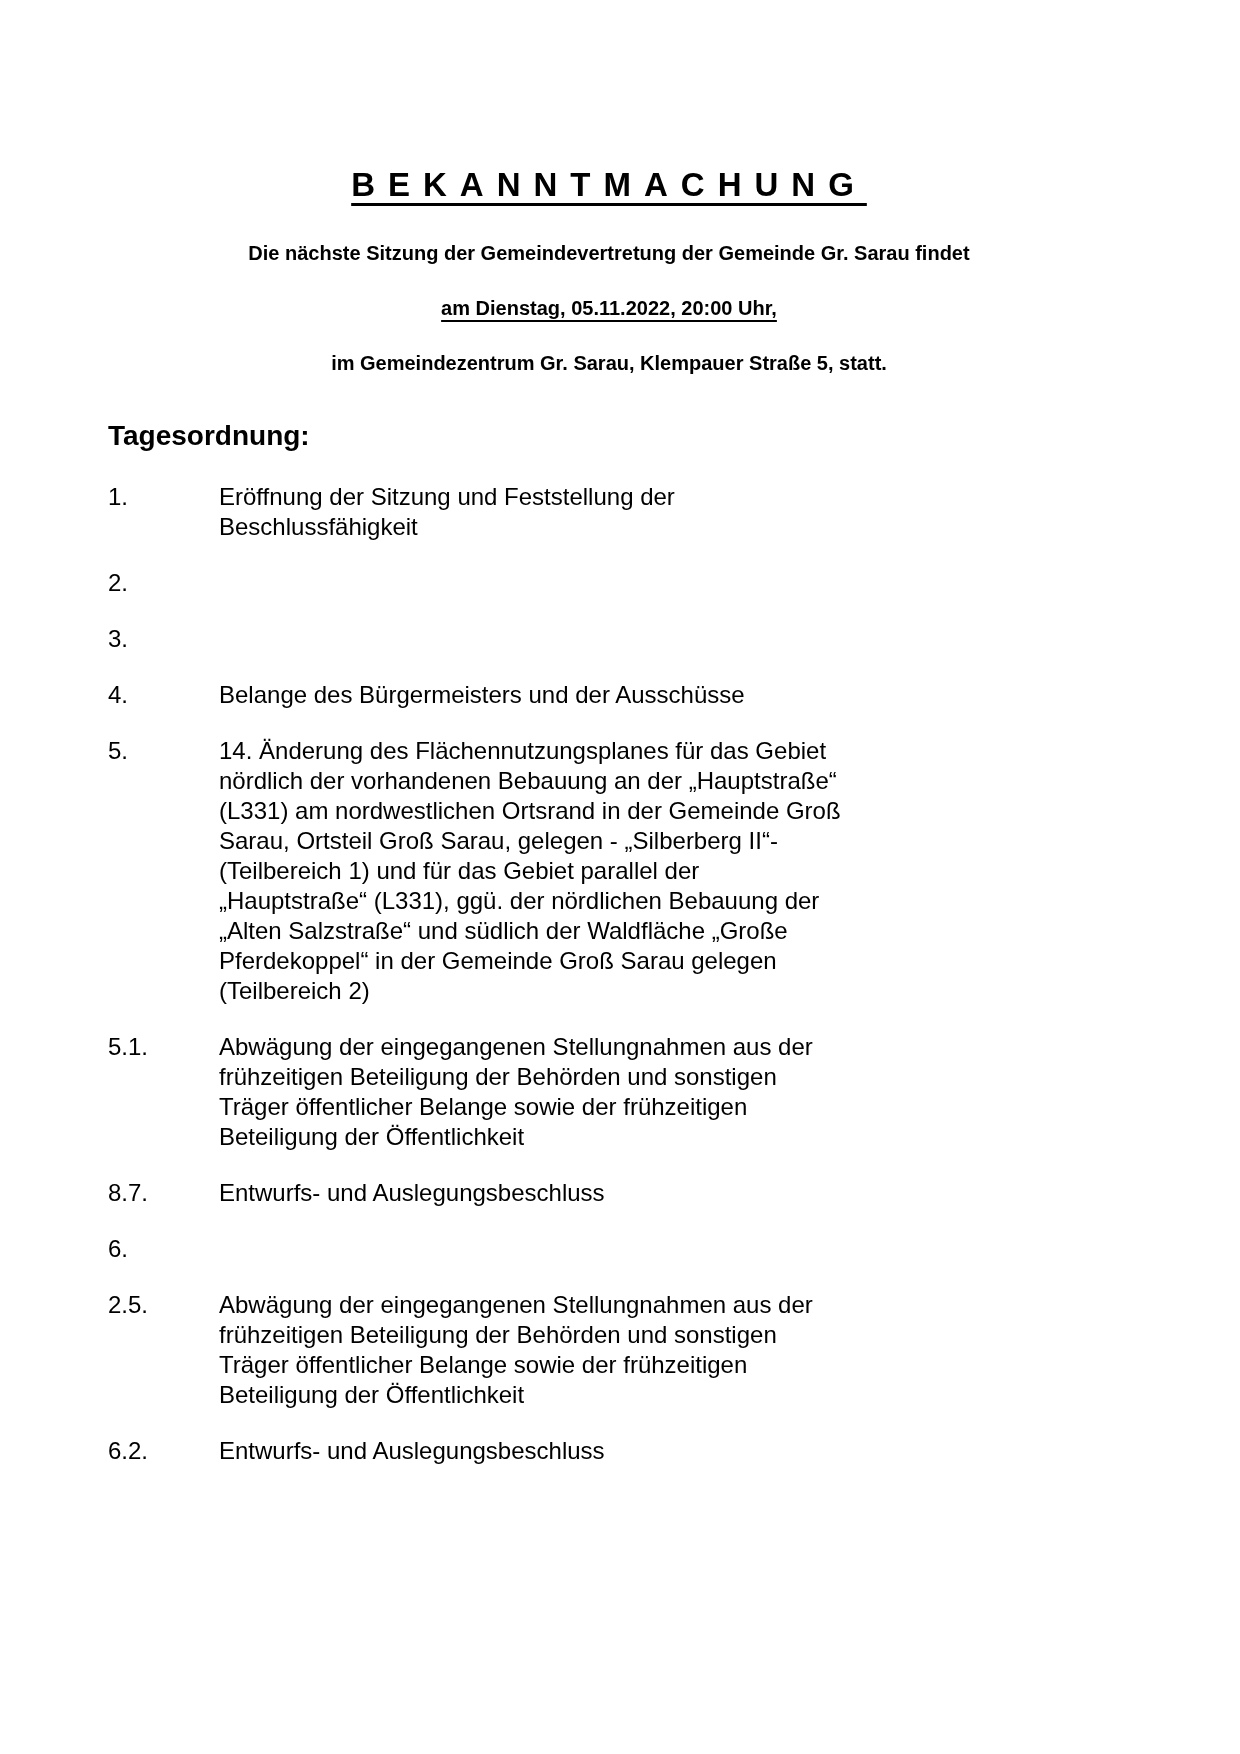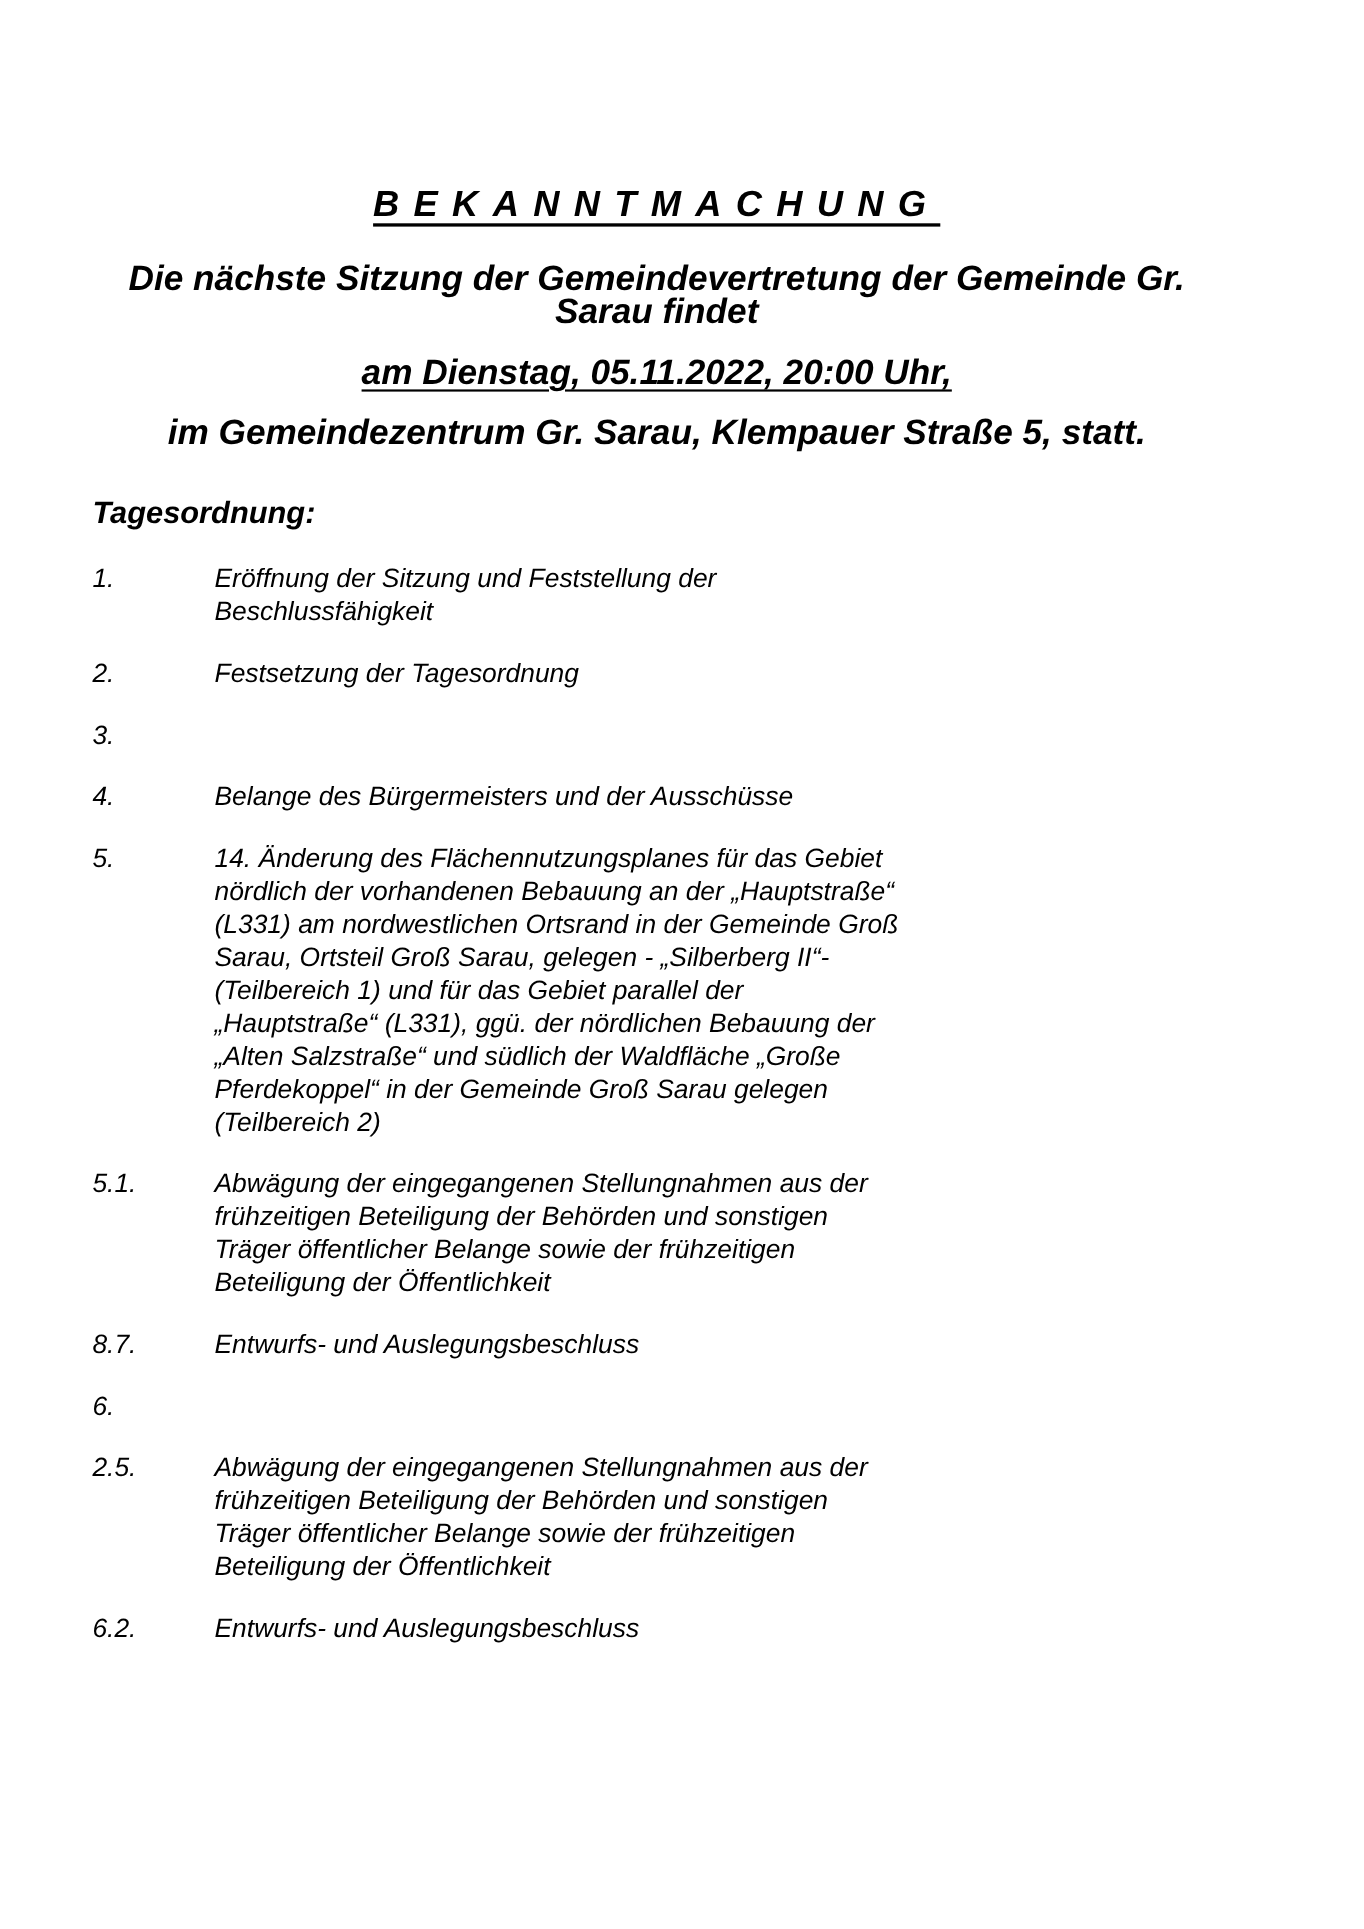--- a/index.html
+++ b/index.html
@@ -11,38 +11,37 @@
     position: relative;
     width: 1240px;
     height: 1754px;
     margin: 0 auto;
     background: #ffffff;
     color: #000000;
     font-family: "Liberation Sans", "DejaVu Sans", sans-serif;
     overflow: hidden;
   }
   .content {
-    padding: 0 130px 0 84px;
-    font-style: italic;
+    padding: 0 130px 0 108px;
   }
   .doc-title {
     margin-top: 163px;
     text-align: center;
     font-size: 33px;
     font-weight: bold;
     line-height: 44px;
     letter-spacing: 13px;
     text-decoration: underline;
     text-decoration-thickness: 3px;
     text-underline-offset: 7px;
   }
   .intro p {
     margin: 0;
     text-align: center;
-    font-size: 32px;
+    font-size: 20px;
     font-weight: bold;
     line-height: 30px;
   }
   .intro p.first { margin-top: 31px; }
   .intro p.gap   { margin-top: 25px; }
   .intro p.underlined {
     text-decoration: underline;
     text-decoration-thickness: 2px;
     text-underline-offset: 5px;
   }
@@ -90,21 +89,20 @@
     <div class="agenda">
 
       <div class="agenda-item">
         <div class="num">1.</div>
         <div class="txt">Eröffnung der Sitzung und Feststellung der
 Beschlussfähigkeit</div>
       </div>
 
       <div class="agenda-item">
         <div class="num">2.</div>
-        <div class="txt">Festsetzung der Tagesordnung</div>
       </div>
 
       <div class="agenda-item">
         <div class="num">3.</div>
       </div>
 
       <div class="agenda-item">
         <div class="num">4.</div>
         <div class="txt">Belange des Bürgermeisters und der Ausschüsse</div>
       </div>

